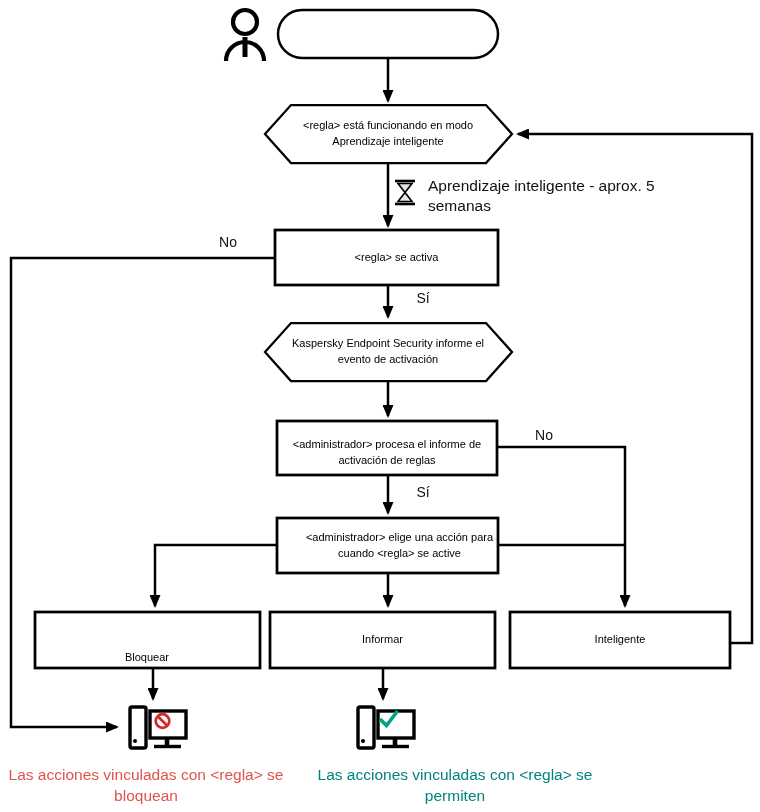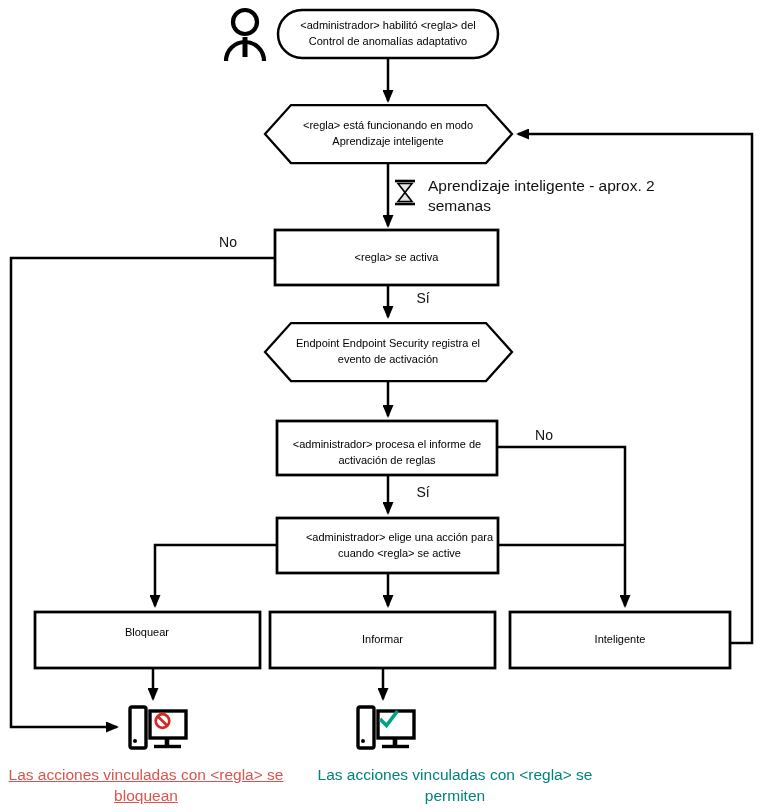--- a/index.html
+++ b/index.html
@@ -11,21 +11,21 @@
   .label{
     position:absolute;display:flex;align-items:center;justify-content:center;
     text-align:center;font-size:11px;line-height:1.45;color:#000;
   }
   .edge-label{font-size:14px;color:#111;}
   .note{
     justify-content:flex-start;align-items:flex-start;text-align:left;
     font-size:15.5px;line-height:1.32;color:#111;
   }
   .outcome{font-size:15.5px;line-height:1.35;}
-  .outcome.blocked{color:var(--blocked-text,#dd544d);text-decoration:underline;}
+  .outcome.blocked{color:var(--blocked-text,#dd544d);}
   .outcome.allowed{color:var(--allowed-text,#00837d);}
 </style>
 </head>
 <body>
 
 <div id="stage">
 
   <svg id="flow-svg" width="760" height="812" viewBox="0 0 760 812">
     <defs>
       <marker id="arrow" markerUnits="userSpaceOnUse" markerWidth="13" markerHeight="11" viewBox="0 0 13 11" refX="11" refY="5.5" orient="auto">
@@ -88,43 +88,42 @@
     <g>
       <rect x="358" y="707" width="16" height="41" rx="2" fill="#fff" stroke="#000" stroke-width="3.4"></rect>
       <circle cx="363" cy="741" r="2" fill="#000"></circle>
       <rect x="378" y="711" width="36" height="27" fill="#fff" stroke="#000" stroke-width="3.4"></rect>
       <path d="M395 738 V745" stroke="#000" stroke-width="4.6" fill="none"></path>
       <path d="M382 746.5 H409" stroke="#000" stroke-width="3.4" fill="none"></path>
       <polyline points="380,719 386.5,725.5 397.5,711" fill="none" stroke="var(--allowed-icon,#00a285)" stroke-width="3.6"></polyline>
     </g>
   </svg>
 
-  <div class="label" style="left:282px;top:12px;width:212px;height:44px;">&lt;administrador&gt; habilitó &lt;regla&gt; del Control de anomalías adaptativo</div>
 
   <div class="label" style="left:287px;top:107px;width:202px;height:54px;">&lt;regla&gt; está funcionando en modo Aprendizaje inteligente</div>
 
-  <div class="label note" style="left:428px;top:176px;width:260px;height:46px;">Aprendizaje inteligente - aprox. 2 semanas</div>
+  <div class="label note" style="left:428px;top:176px;width:260px;height:46px;">Aprendizaje inteligente - aprox. 5 semanas</div>
 
   <div class="label edge-label" style="left:198px;top:231px;width:60px;height:22px;">No</div>
 
   <div class="label" style="left:277px;top:232px;width:219px;height:51px;padding-left:10px;">&lt;regla&gt; se activa</div>
 
   <div class="label edge-label" style="left:403px;top:287px;width:40px;height:22px;">Sí</div>
 
-  <div class="label" style="left:287px;top:325px;width:202px;height:54px;">Endpoint Endpoint Security registra el evento de activación</div>
+  <div class="label" style="left:287px;top:325px;width:202px;height:54px;">Kaspersky Endpoint Security informe el evento de activación</div>
 
   <div class="label" style="left:280px;top:423px;width:214px;height:60px;">&lt;administrador&gt; procesa el informe de activación de reglas</div>
 
   <div class="label edge-label" style="left:519px;top:424px;width:50px;height:22px;">No</div>
 
   <div class="label edge-label" style="left:403px;top:481px;width:40px;height:22px;">Sí</div>
 
   <div class="label" style="left:292px;top:520px;width:215px;height:51px;">&lt;administrador&gt; elige una acción para cuando &lt;regla&gt; se active</div>
 
-  <div class="label" style="left:37px;top:607px;width:220px;height:52px;">Bloquear</div>
+  <div class="label" style="left:37px;top:632px;width:220px;height:52px;">Bloquear</div>
 
   <div class="label" style="left:272px;top:614px;width:221px;height:52px;">Informar</div>
 
   <div class="label" style="left:512px;top:614px;width:216px;height:52px;">Inteligente</div>
 
   <div class="label outcome blocked" style="left:0px;top:763px;width:292px;height:46px;">Las acciones vinculadas con &lt;regla&gt; se bloquean</div>
 
   <div class="label outcome allowed" style="left:303px;top:763px;width:304px;height:46px;">Las acciones vinculadas con &lt;regla&gt; se permiten</div>
 
 </div>

